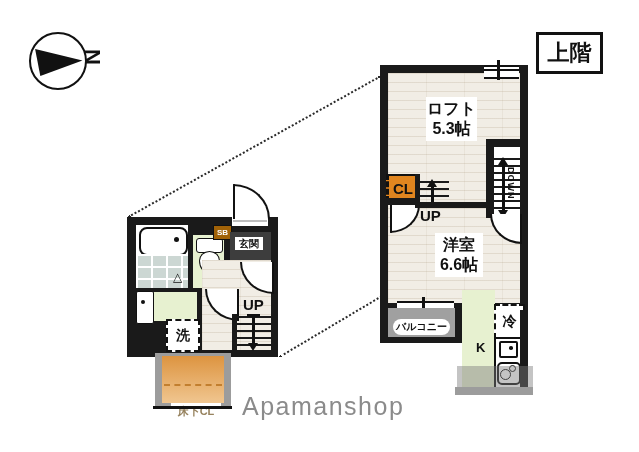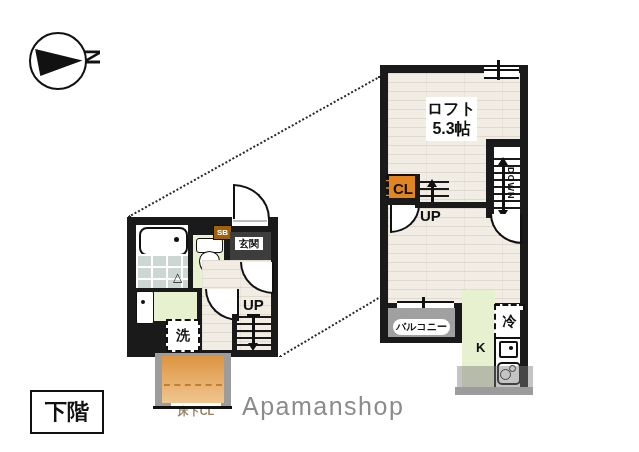--- a/index.html
+++ b/index.html
@@ -148,21 +148,21 @@
 
 <div class="canvas">
 
   <div class="abs dotline line1"></div>
   <div class="abs dotline line2"></div>
 
   <div class="abs compass-circle"></div>
   <div class="abs compass-needle"></div>
   <div class="abs compass-n">N</div>
 
-  <div class="abs labelbox tag-lower">下階</div>
+  <div class="abs labelbox tag-upper">上階</div>
 
   <div class="abs wallblock lp-walls"></div>
   <div class="abs lp-bathroom"></div>
   <div class="abs lp-bathtub"></div>
   <div class="abs lp-tub-drain"></div>
   <div class="abs tiles lp-tiles"></div>
   <div class="abs lp-shower-drain">△</div>
   <div class="abs green lp-toilet-room"></div>
   <div class="abs lp-toilet-tank"></div>
   <div class="abs lp-toilet-bowl"></div>
@@ -216,20 +216,24 @@
   <div class="abs wallblock dn-wall-left"></div>
   <div class="abs wallblock dn-wall-top"></div>
   <div class="abs dn-area"></div>
   <div class="abs treads dn-treads"></div>
   <div class="abs dn-arrow"></div>
   <div class="abs dn-head-up"></div>
   <div class="abs dn-head-dn"></div>
   <div class="abs dn-label">DOWN</div>
   <div class="abs up-arc-right"></div>
 
+  <div class="abs labelbox up-room-label">
+    <span>洋室</span>
+    <span>6.6帖</span>
+  </div>
 
   <div class="abs up-window-bot"></div>
   <div class="abs up-window-bot-tick"></div>
 
   <div class="abs wallblock bc-wall-left"></div>
   <div class="abs bc-fill"></div>
   <div class="abs wallblock bc-wall-right"></div>
   <div class="abs wallblock bc-wall-bottom"></div>
   <div class="abs labelbox bc-label">バルコニー</div>
 

